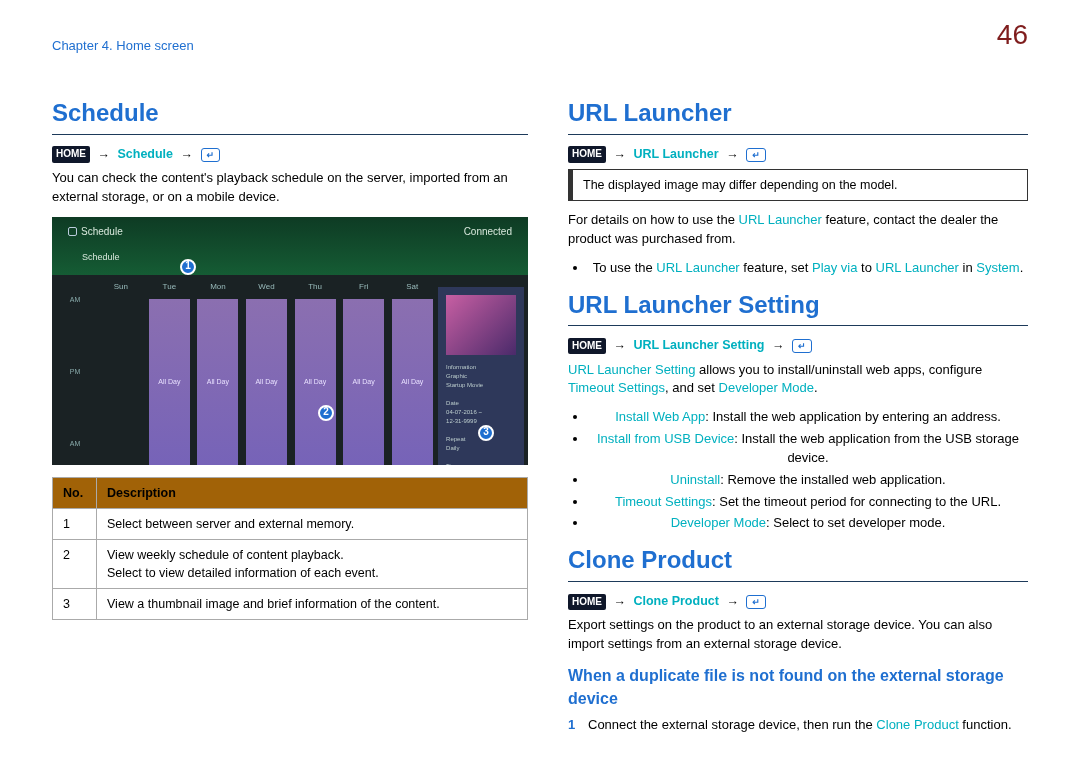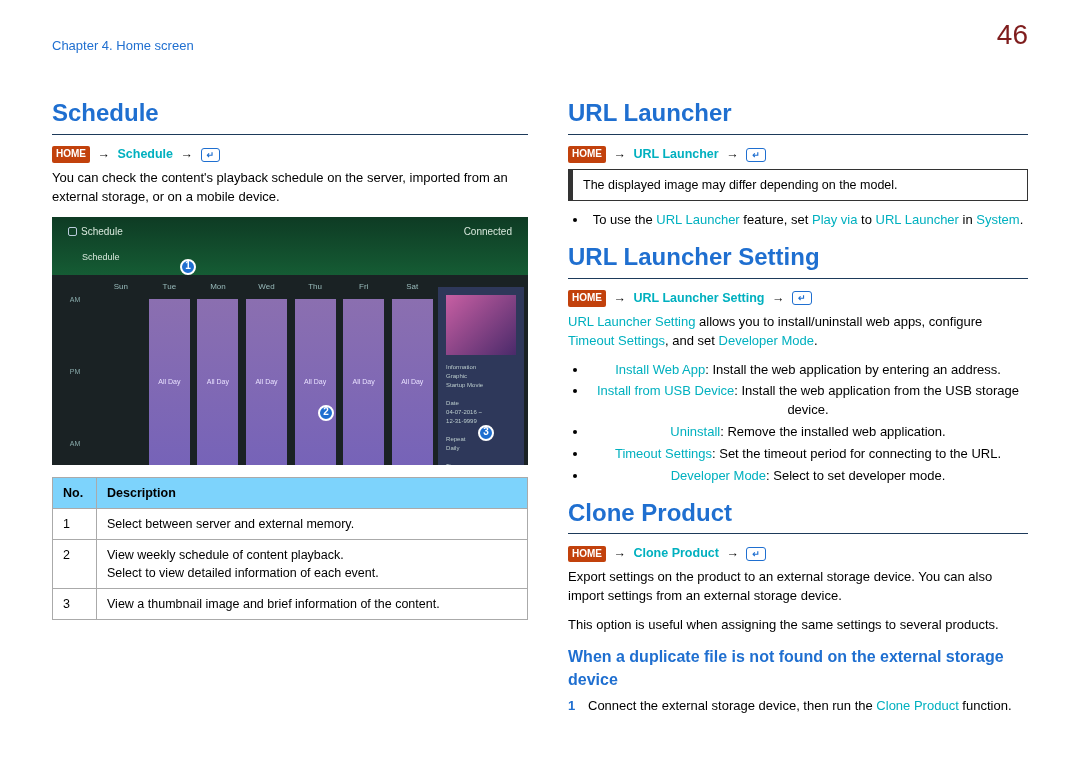--- a/index.html
+++ b/index.html
@@ -36,21 +36,21 @@
     margin-bottom: 3px;
   }
   .title-rule {
     border: none;
     border-top: 1px solid #1d3a5a;
     margin-bottom: 10px;
   }
   .nav-path { margin-bottom: 6px; font-size: 12.5px; font-weight:700;}
   .home-badge {
     display: inline-block;
-    background: #c2410c;
+    background: #0f172a;
     color: #fff;
     font-size: 10px;
     padding: 1px 4px;
     border-radius: 2px;
     font-weight: 700;
     vertical-align: middle;
   }
   .arrow { color: #000; padding: 0 4px; font-weight:700;}
   .path-step { color: #00b0bf; font-weight: 700; }
   .enter-icon {
@@ -132,21 +132,21 @@
     background: #2e385a;
     margin-top: 6px;
     margin-right: 4px;
     position: relative;
   }
   .thumb { height:60px; margin:8px; background: linear-gradient(135deg,#c85fa3,#4a2a6a);}
   .info-lines { padding:0 8px; font-size:6px; color:#bcc; line-height:1.5;}
   .callout3 { top: 150px; left: 380px; }
   
   table.desc-table { border-collapse: collapse; width: 100%; font-size: 12.5px;}
-  table.desc-table th { background:#7dd3fc; text-align:left; padding:6px 10px; border:1px solid #aaa; font-weight:700;}
+  table.desc-table th { background:#a16207; text-align:left; padding:6px 10px; border:1px solid #aaa; font-weight:700;}
   table.desc-table td { padding:6px 10px; border:1px solid #aaa; vertical-align:top;}
   table.desc-table td.num { width:44px;}
 </style>
 </head>
 <body>
 
 <div class="header-bar">
   <span class="chapter-label">Chapter 4. Home screen</span>
   <span class="page-number">46</span>
 </div>
@@ -260,20 +260,23 @@
     <h2 class="sec-title">URL Launcher</h2>
     <hr class="title-rule">
     <div class="nav-path">
       <span class="home-badge">HOME</span>
       <span class="arrow">→</span>
       <span class="path-step">URL Launcher</span>
       <span class="arrow">→</span>
       <span class="enter-icon">↵</span>
     </div>
     <div class="note-box">The displayed image may differ depending on the model.</div>
+    <p class="para">
+      <span>For details on how to use the </span><span class="link-like">URL Launcher</span><span> feature, contact the dealer the product was purchased from.</span>
+    </p>
     <ul class="bullets">
       <li>
         <span>To use the </span><span class="link-like">URL Launcher</span><span> feature, set </span><span class="link-like">Play via</span><span> to </span><span class="link-like">URL Launcher</span><span> in </span><span class="link-like">System</span><span>.</span>
       </li>
     </ul>
 
     <h2 class="sec-title">URL Launcher Setting</h2>
     <hr class="title-rule">
     <div class="nav-path">
       <span class="home-badge">HOME</span>
@@ -296,21 +299,20 @@
     <h2 class="sec-title">Clone Product</h2>
     <hr class="title-rule">
     <div class="nav-path">
       <span class="home-badge">HOME</span>
       <span class="arrow">→</span>
       <span class="path-step">Clone Product</span>
       <span class="arrow">→</span>
       <span class="enter-icon">↵</span>
     </div>
     <p class="para">Export settings on the product to an external storage device. You can also import settings from an external storage device.</p>
-    <p class="para">This option is useful when assigning the same settings to several products.</p>
 
     <h3 class="subhead">When a duplicate file is not found on the external storage device</h3>
     <ol class="numlist">
       <li>
         <span class="num">1</span>
         <span>
           <span>Connect the external storage device, then run the </span><span class="link-like">Clone Product</span><span> function.</span>
         </span>
       </li>
     </ol>

